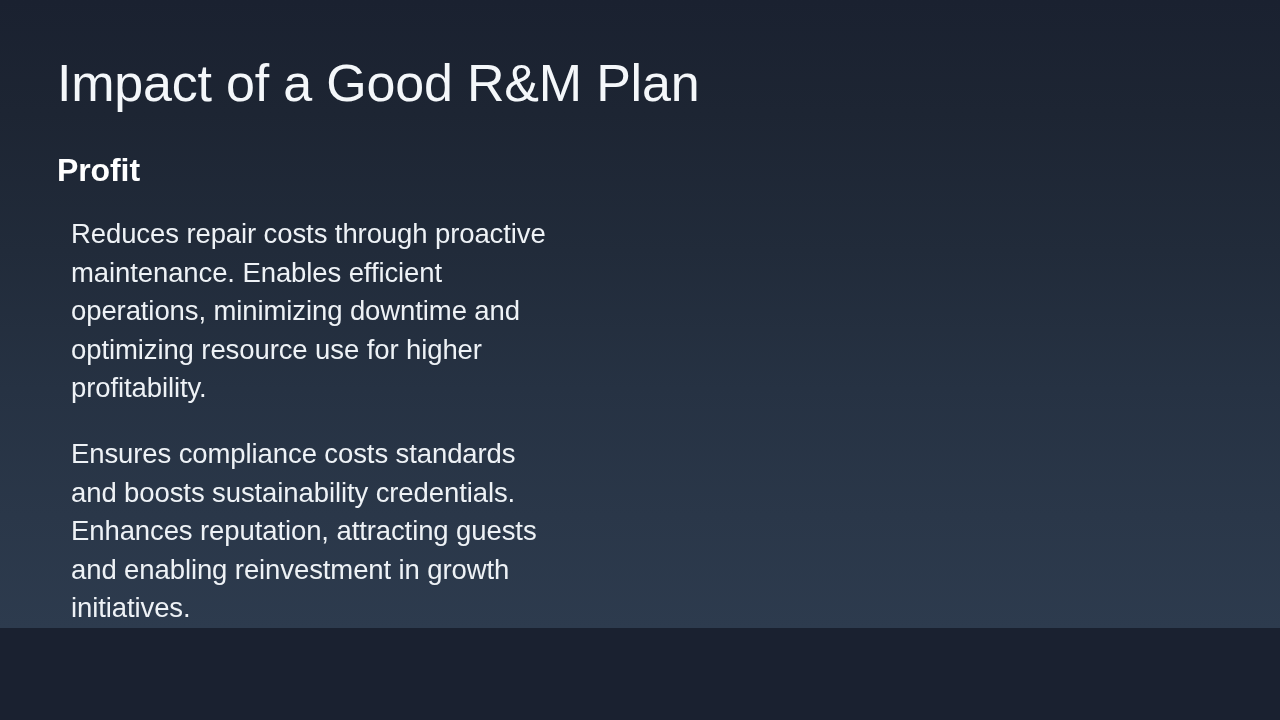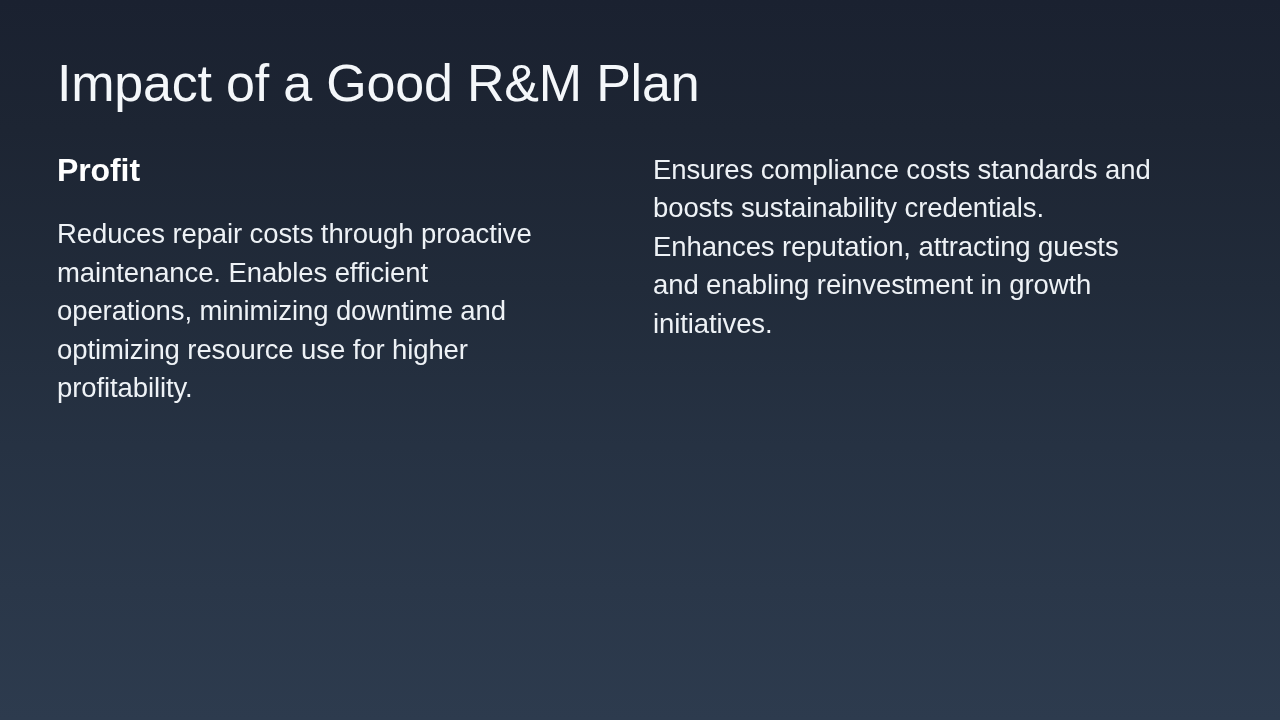--- a/index.html
+++ b/index.html
@@ -10,21 +10,21 @@
     width: 1280px;
     height: 720px;
     overflow: hidden;
     font-family: "Liberation Sans", sans-serif;
     background: #1a2130;
   }
 
   .slide {
     position: relative;
     width: 1280px;
-    height: 720px;
+    height: 628px;
     box-sizing: border-box;
     background: linear-gradient(180deg,
                 #1a2130 0%,
                 #1d2533 18%,
                 #212b3a 40%,
                 #263243 62%,
                 #2a3749 82%,
                 #2d3b4e 100%);
     overflow: hidden;
     text-decoration: underline;
@@ -42,20 +42,21 @@
     color: #f4f7fa;
     white-space: nowrap;
   }
 
   .columns {
     position: absolute;
     left: 57px;
     top: 151px;
     width: 1110px;
     display: flex;
+    flex-direction: column;
     align-items: flex-start;
     gap: 0px;
   }
 
   .column {
     box-sizing: border-box;
   }
 
   .column-left {
     width: 596px;
@@ -75,21 +76,21 @@
     margin: 0 0 26px 0;
     white-space: nowrap;
   }
 
   .column-body {
     font-size: 27.5px;
     font-weight: 300;
     line-height: 38.4px;
     letter-spacing: -0.1px;
     color: #eef2f6;
-    margin: 0;
+    margin: 14px;
   }
 
   .source-note {
     position: absolute;
     left: 57px;
     top: 656px;
     font-size: 17px;
     font-style: italic;
     font-weight: 400;
     letter-spacing: 0.05px;

